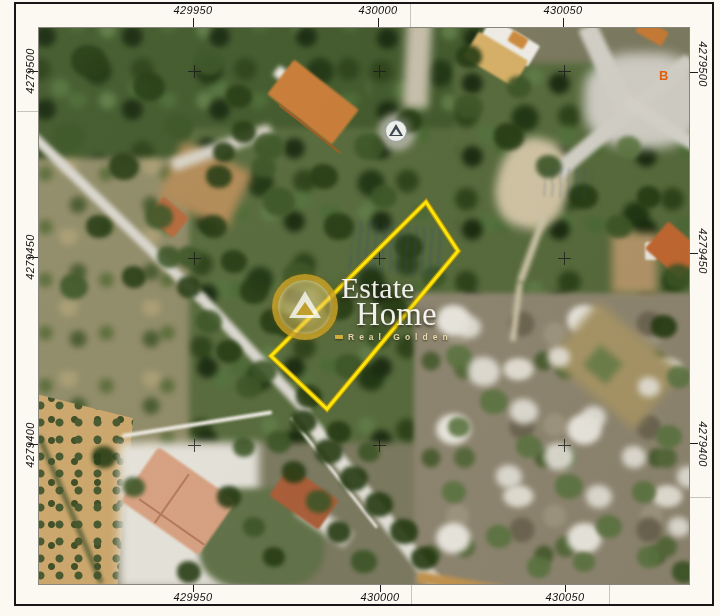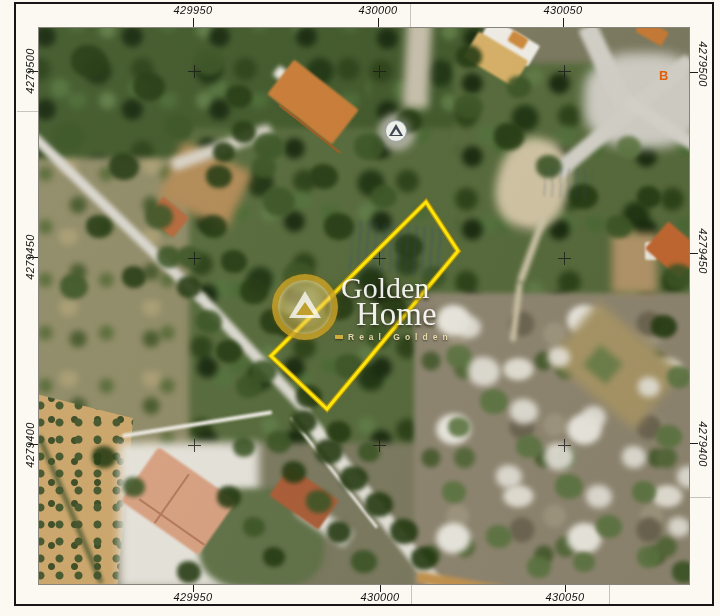--- a/index.html
+++ b/index.html
@@ -300,21 +300,21 @@
     <svg class="parcel-svg" width="650" height="556" viewBox="0 0 650 556">
       <polygon points="387,174 419,223 288,381 232,328" fill="none" stroke="#c79e00" stroke-width="5.5" opacity="0.8"></polygon>
       <polygon points="387,174 419,223 288,381 232,328" fill="none" stroke="#ffe60a" stroke-width="3"></polygon>
     </svg>
 
     <div class="wm">
       <div class="wm-logo">
         <div class="tri wm-t1"></div>
         <div class="tri wm-t2"></div>
       </div>
-      <div class="wm-txt wm-l1">Golden</div>
+      <div class="wm-txt wm-l1">Estate</div>
       <div class="wm-txt wm-l2">Home</div>
       <div class="wm-bullet"></div>
       <div class="wm-txt wm-l3">Real Golden</div>
     </div>
 
     <div class="survey">
       <div class="tri sv-t1"></div>
       <div class="tri sv-t2"></div>
     </div>
 

